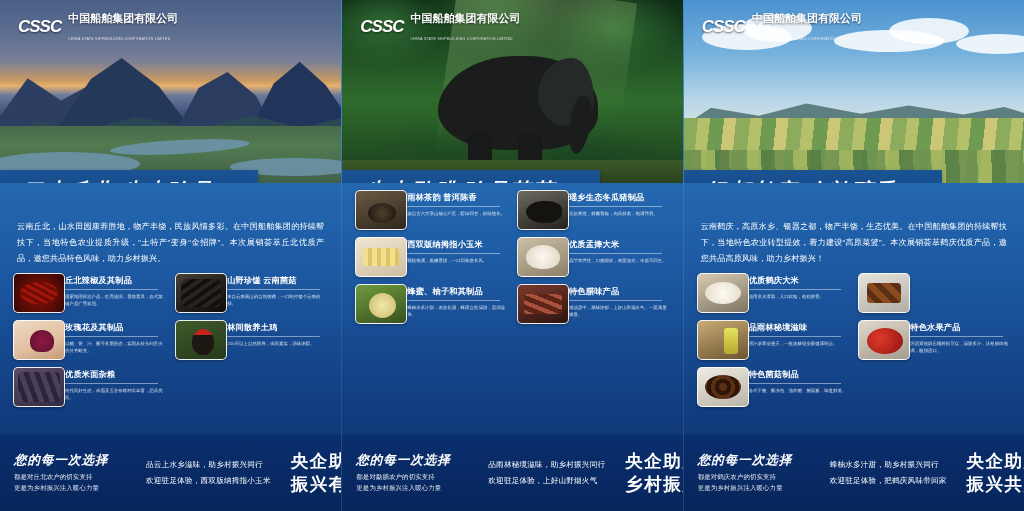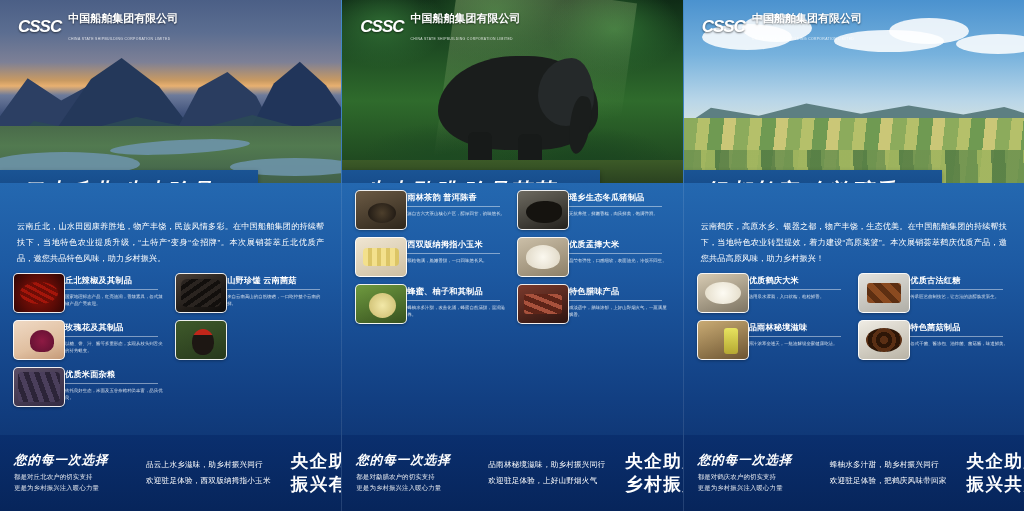--- a/index.html
+++ b/index.html
@@ -272,20 +272,25 @@
       <div class="card">
         <div class="thumb t-rose"></div>
         <div class="card-body">
           <div class="card-title">玫瑰花及其制品</div>
           <div class="card-rule"></div>
           <div class="card-sub">以糖、饼、汁、酱等多重形态，实现从枝头到舌尖的芬芳蜕变。</div>
         </div>
       </div>
       <div class="card">
         <div class="thumb t-chick"></div>
+        <div class="card-body">
+          <div class="card-title">林间散养土鸡</div>
+          <div class="card-rule"></div>
+          <div class="card-sub">210天以上自然慢养，肉质紧实，汤味浓醇。</div>
+        </div>
       </div>
       <div class="card">
         <div class="thumb t-grain"></div>
         <div class="card-body">
           <div class="card-title">优质米面杂粮</div>
           <div class="card-rule"></div>
           <div class="card-sub">依托良好生态，米面及五谷杂粮种类丰富，品质优良。</div>
         </div>
       </div>
     </div>
@@ -436,32 +441,35 @@
       <div class="card">
         <div class="thumb t-hqrice"></div>
         <div class="card-body">
           <div class="card-title">优质鹤庆大米</div>
           <div class="card-rule"></div>
           <div class="card-sub">选用泉水灌溉，入口软糯，粒粒鲜香。</div>
         </div>
       </div>
       <div class="card">
         <div class="thumb t-sugar"></div>
-        <div class="card-body">
-          <div class="card-title">优质古法红糖</div>
-          <div class="card-rule"></div>
-          <div class="card-sub">传承匠艺熬制技艺，让古法的故醇焕发新生。</div>
-        </div>
       </div>
       <div class="card">
         <div class="thumb t-walnut"></div>
         <div class="card-body">
           <div class="card-title">品雨林秘境滋味</div>
           <div class="card-rule"></div>
           <div class="card-sub">原汁浓萃全通天，一瓶油解锁全家健康吃法。</div>
+        </div>
+      </div>
+      <div class="card">
+        <div class="thumb t-fruit"></div>
+        <div class="card-body">
+          <div class="card-title">特色水果产品</div>
+          <div class="card-rule"></div>
+          <div class="card-sub">冈尼斯牧奶石榴籽粒可食，清甜多汁，沃柑鲜肉饱满，酸甜适口。</div>
         </div>
       </div>
       <div class="card">
         <div class="thumb t-fungus"></div>
         <div class="card-body">
           <div class="card-title">特色菌菇制品</div>
           <div class="card-rule"></div>
           <div class="card-sub">各式干菌、酱冻包、油炸菌、菌菇酱，味道鲜美。</div>
         </div>
       </div>

